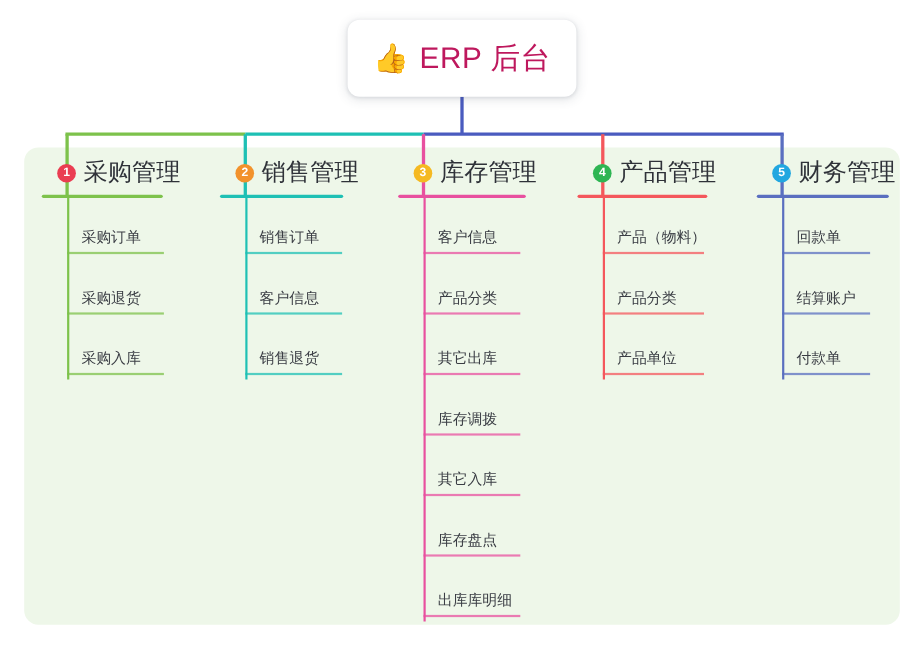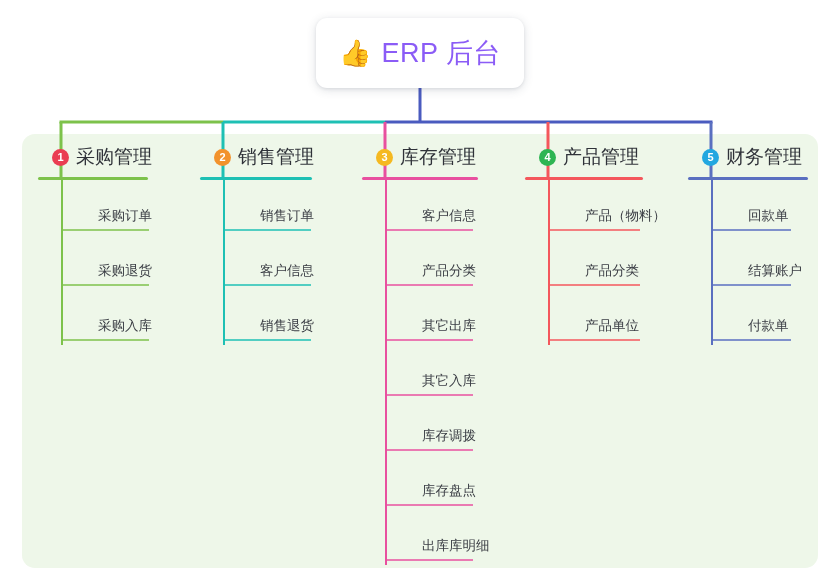--- a/index.html
+++ b/index.html
@@ -17,21 +17,21 @@
     left: 316px; top: 18px;
     width: 208px; height: 70px;
     background: #ffffff;
     border-radius: 11px;
     box-shadow: 0 2px 10px rgba(60,70,90,.17), 0 1px 3px rgba(60,70,90,.10);
     display: flex; align-items: center; justify-content: center;
     gap: 10px;
   }
   .root-emoji { font-size: 26px; line-height: 1; }
   .root-title {
-    font-size: 27px; color: #8b5cf6; letter-spacing: .5px;
+    font-size: 27px; color: #be185d; letter-spacing: .5px;
     white-space: nowrap;
   }
 
   
   .panel {
     position: absolute;
     left: 22px; top: 134px;
     width: 796px; height: 434px;
     background: #eef7e9;
     border-radius: 13px;
@@ -41,31 +41,31 @@
   .wires { position: absolute; left: 0; top: 0; width: 839px; height: 588px; pointer-events: none; }
 
   
   .col { position: absolute; top: 143px; }
   .col-head { display: flex; align-items: center; gap: 7px; height: 28px; padding-left: 14px; }
   .badge {
     width: 17px; height: 17px; border-radius: 50%;
     color: #fff; font-size: 11px; line-height: 17px;
     text-align: center; font-weight: 700; flex: 0 0 auto;
   }
-  .col-title { font-size: 19px; color: #2f3239; white-space: nowrap; }
+  .col-title { font-size: 22px; color: #2f3239; white-space: nowrap; }
   .col-rule { height: 3px; margin-top: 6px; border-radius: 2px; }
 
   .items { position: relative; margin-top: 0; }
   .spine { position: absolute; left: 23px; top: 0; bottom: 0; width: 2px; }
   .item {
     position: relative; height: 55px;
   }
   .item-label {
     position: absolute; left: 36px; bottom: 10px;
-    font-size: 13.5px; color: #3a3d44; white-space: nowrap; margin-left: 24px;
+    font-size: 13.5px; color: #3a3d44; white-space: nowrap;
   }
   .item-rule {
     position: absolute; left: 23px; bottom: 4px; height: 2px;
   }
 </style>
 </head>
 <body>
 
 <div id="stage">
 
@@ -147,25 +147,25 @@
           </div>
           <div class="item">
             <span class="item-label">产品分类</span>
             <div class="item-rule" style="background: rgb(232, 80, 159); opacity: 0.75; width: 88px;"></div>
           </div>
           <div class="item">
             <span class="item-label">其它出库</span>
             <div class="item-rule" style="background: rgb(232, 80, 159); opacity: 0.75; width: 88px;"></div>
           </div>
           <div class="item">
+            <span class="item-label">库存调拨</span>
+            <div class="item-rule" style="background: rgb(232, 80, 159); opacity: 0.75; width: 88px;"></div>
+          </div>
+          <div class="item">
             <span class="item-label">其它入库</span>
-            <div class="item-rule" style="background: rgb(232, 80, 159); opacity: 0.75; width: 88px;"></div>
-          </div>
-          <div class="item">
-            <span class="item-label">库存调拨</span>
             <div class="item-rule" style="background: rgb(232, 80, 159); opacity: 0.75; width: 88px;"></div>
           </div>
           <div class="item">
             <span class="item-label">库存盘点</span>
             <div class="item-rule" style="background: rgb(232, 80, 159); opacity: 0.75; width: 88px;"></div>
           </div>
           <div class="item">
             <span class="item-label">出库库明细</span>
             <div class="item-rule" style="background: rgb(232, 80, 159); opacity: 0.75; width: 88px;"></div>
           </div>

